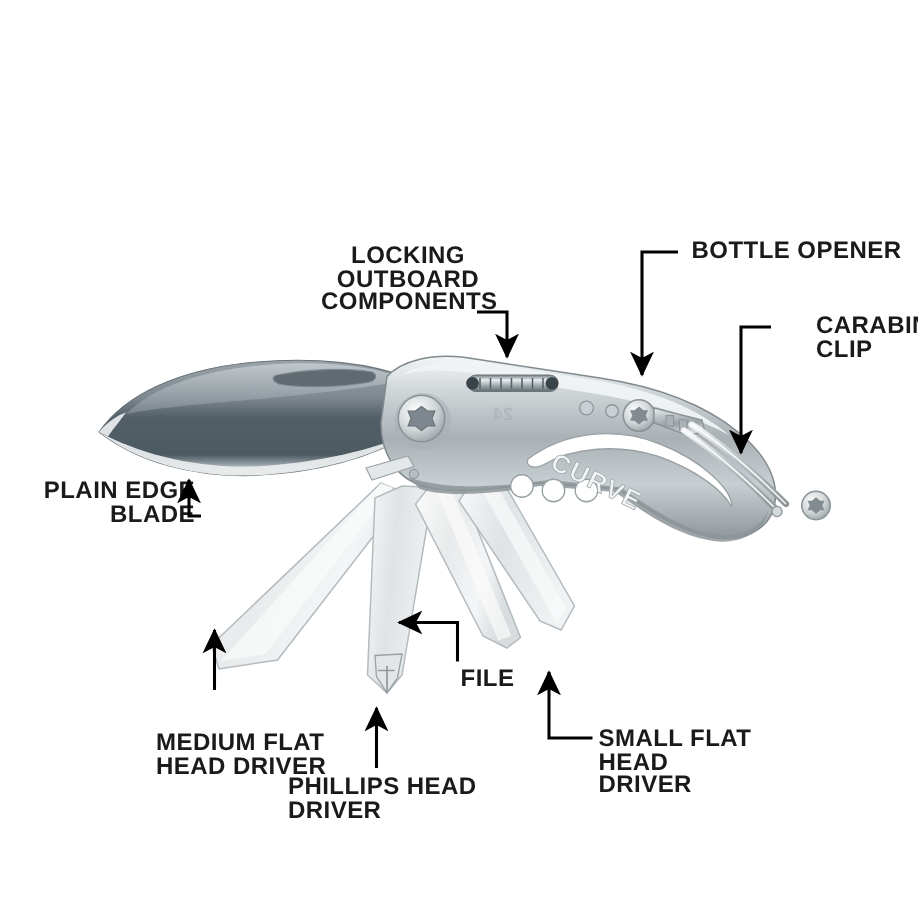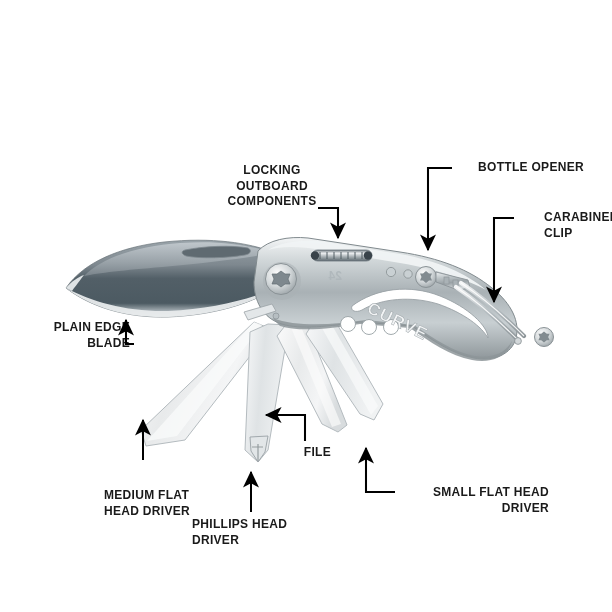--- a/index.html
+++ b/index.html
@@ -13,34 +13,34 @@
     width: 612px;
     height: 612px;
     background: #ffffff;
     overflow: hidden;
     font-family: "Liberation Sans", sans-serif;
   }
   .callout-label {
     position: absolute;
     color: #1a1a1a;
     font-weight: bold;
-    font-size: 12px;
+    font-size: 16px;
     line-height: 15.5px;
     letter-spacing: 0.3px;
     white-space: pre-line;
     font-family: "Liberation Sans", sans-serif;
   }
   .lbl-plain-edge   { left: 14px;  top: 320px; width: 116px; text-align: right; }
   .lbl-locking      { left: 214px; top: 163px; width: 116px; text-align: center; }
   .lbl-bottle       { left: 456px; top: 160px; width: 150px; text-align: center; }
   .lbl-carabiner    { left: 544px; top: 210px; width: 94px;  text-align: left; }
   .lbl-medium       { left: 104px; top: 488px; width: 128px; text-align: left; }
   .lbl-phillips     { left: 192px; top: 517px; width: 156px; text-align: left; }
-  .lbl-file         { left: 271px; top: 445px; width: 60px;  text-align: right; }
-  .lbl-small-flat   { left: 399px; top: 485px; width: 150px; text-align: right; }
+  .lbl-file         { left: 295px; top: 445px; width: 60px;  text-align: center; }
+  .lbl-small-flat   { left: 399px; top: 485px; width: 150px; text-align: left; }
 
   svg.leaders, svg.tool { position: absolute; left: 0; top: 0; }
   svg.leaders { z-index: 6; }
   svg.tool    { z-index: 3; }
 </style>
 </head>
 <body>
 
 <div id="stage">
 

